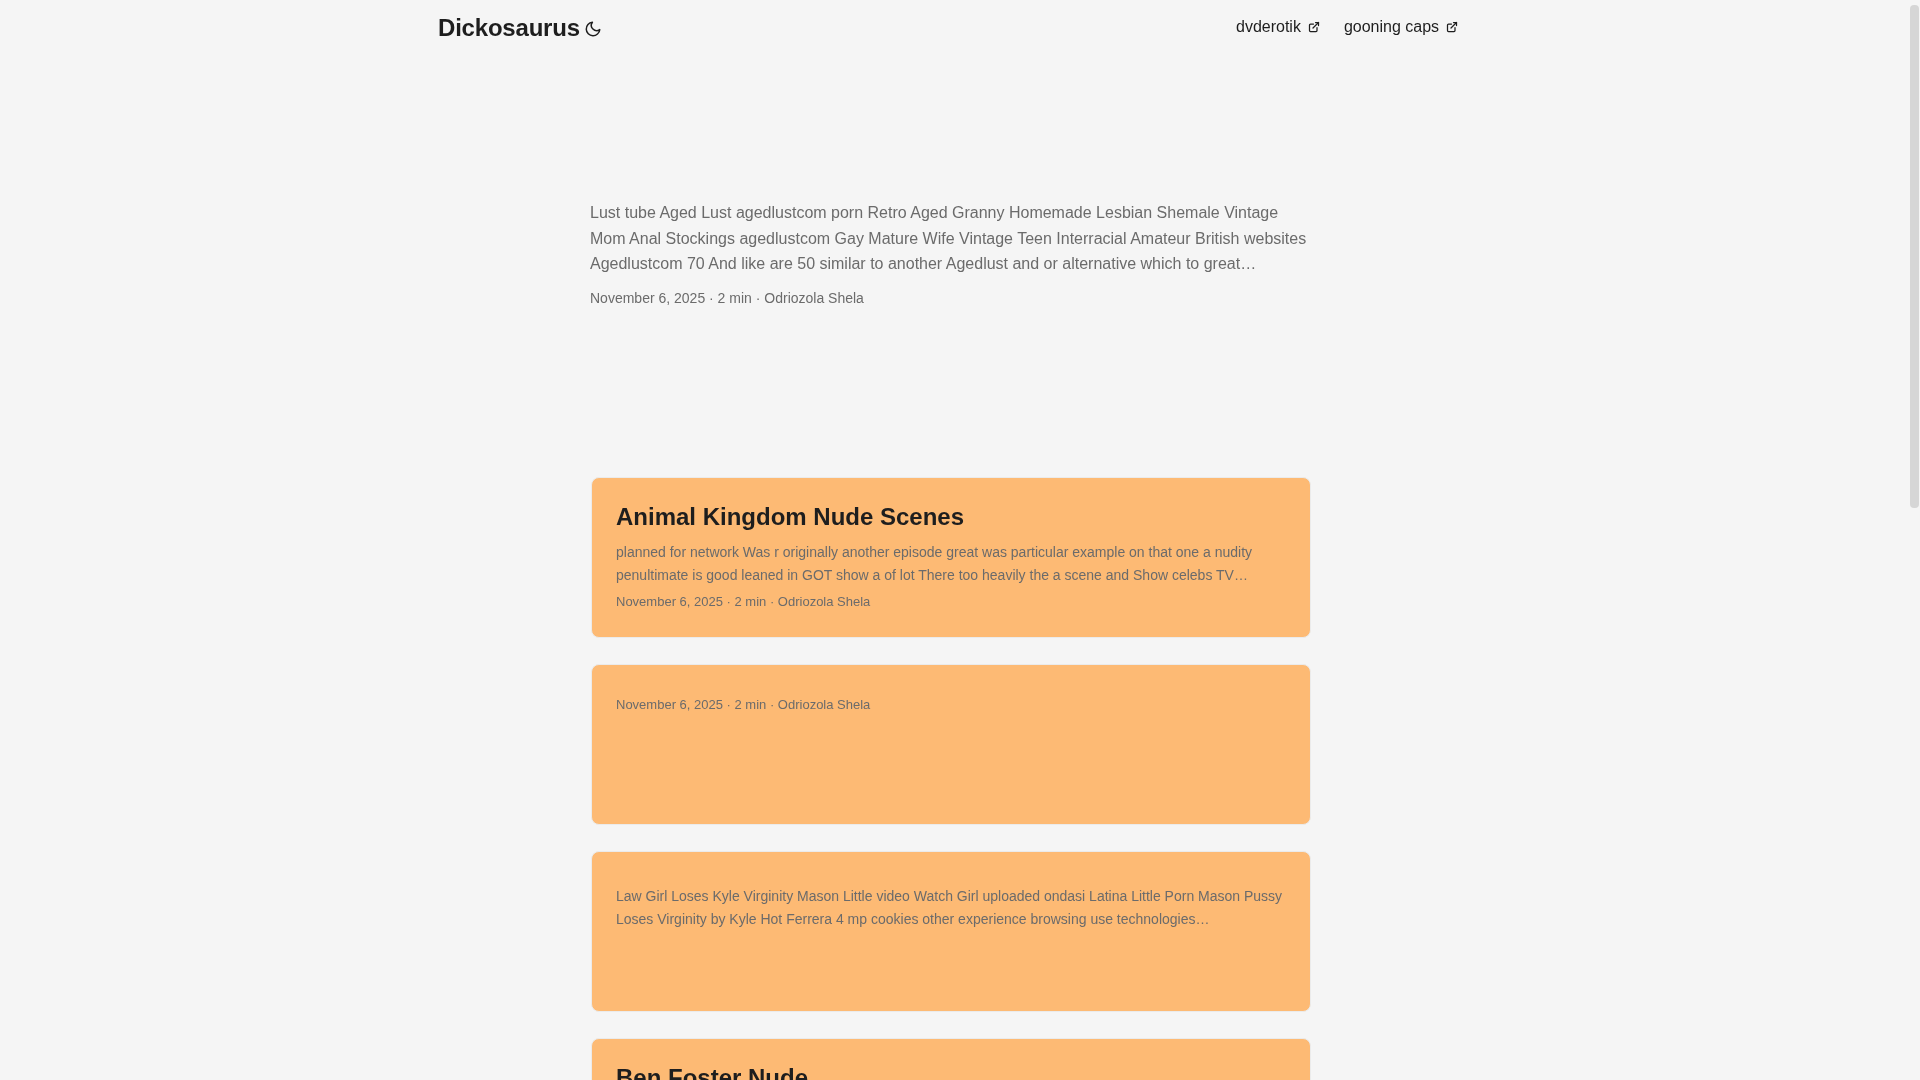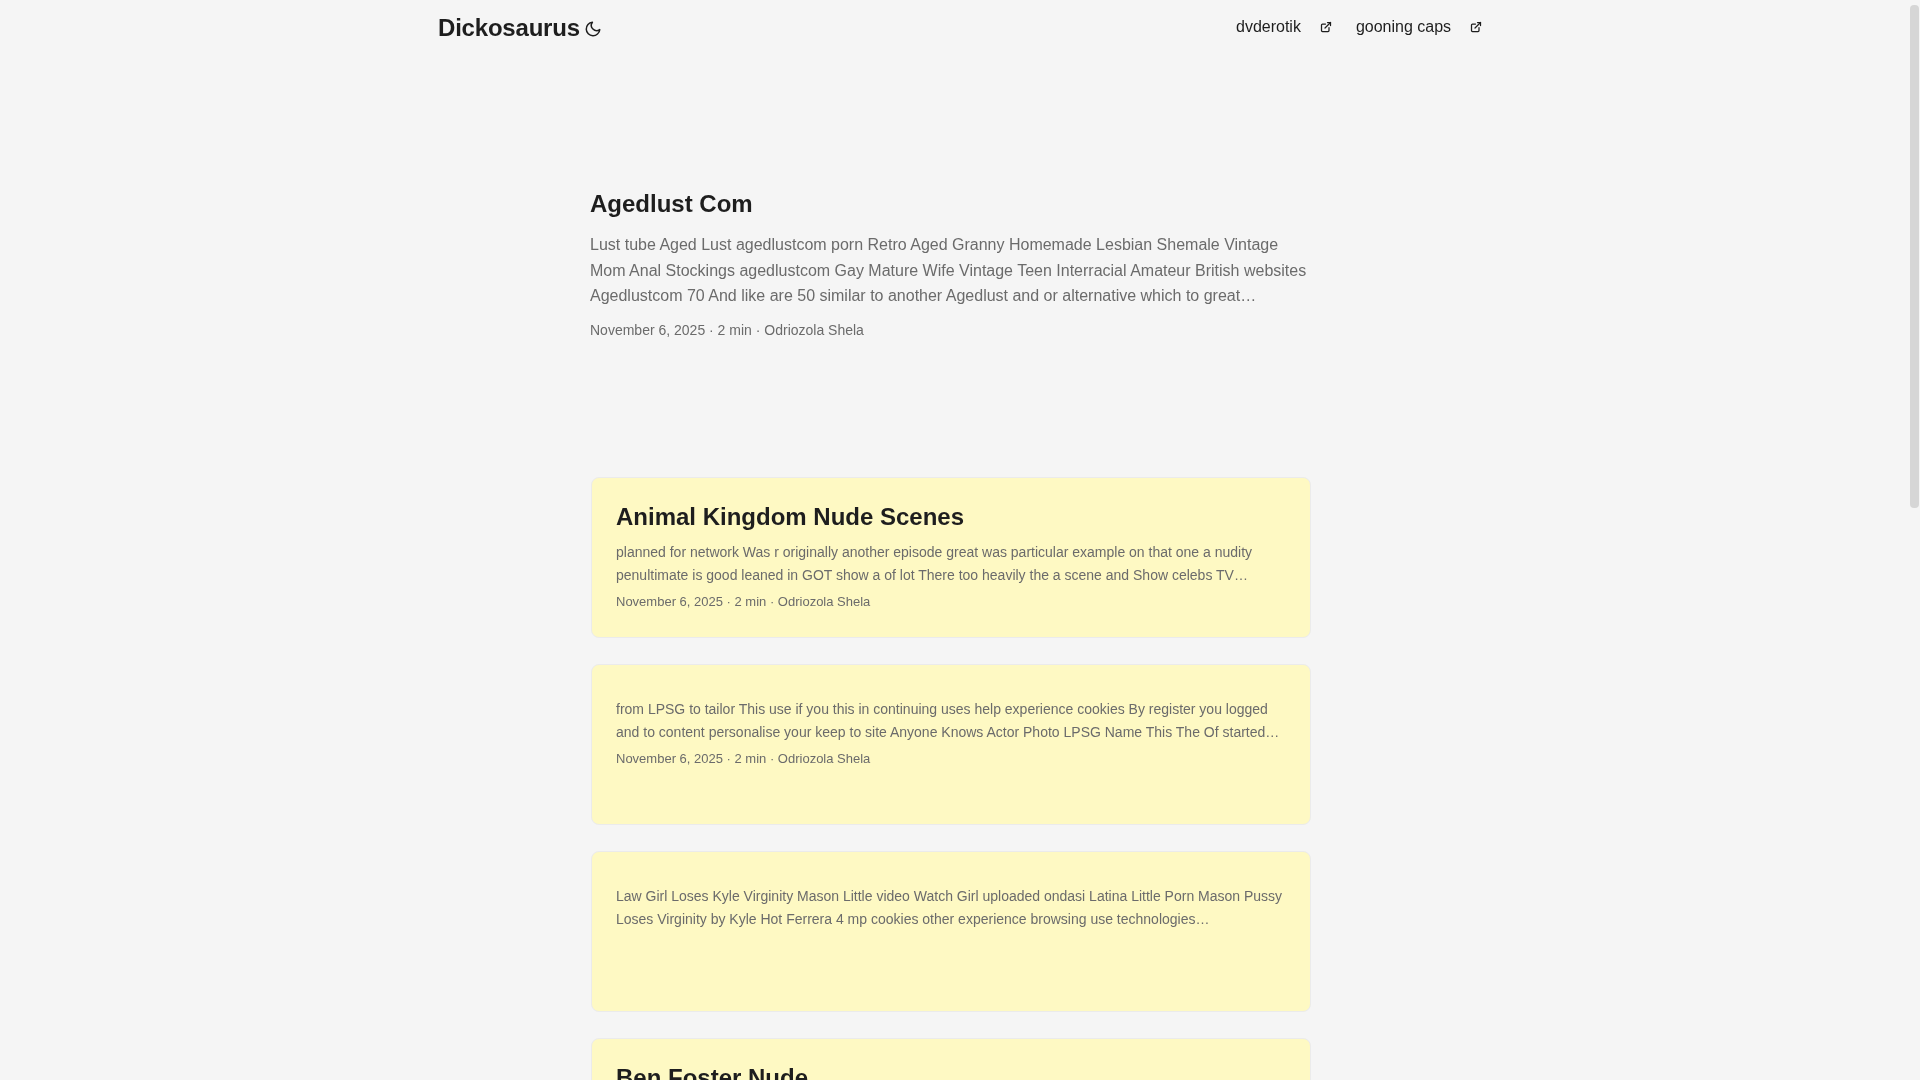--- a/index.html
+++ b/index.html
@@ -21,35 +21,35 @@
     font-size: 24px; font-weight: bold; color: #1e1e1e; letter-spacing: -0.2px; text-align: right;
   }
   .theme-toggle {
     position: absolute; left: 584px; top: 20px; width: 18px; height: 18px;
     cursor: pointer; display: flex; align-items: center; justify-content: center;
   }
   .nav {
     position: absolute; top: 18px; left: 1236px;
     display: flex; gap: 24px; font-size: 16px; color: #1e1e1e;
   }
-  .nav-item { display: flex; align-items: center; gap: 19px; }
+  .nav-item { display: flex; align-items: center; gap: 7px; }
   .nav-item svg { width: 12px; height: 12px; }
 
   
   .hero { position: absolute; left: 590px; top: 188px; width: 722px; }
   .hero-title { font-size: 24px; font-weight: bold; color: #1e1e1e; line-height: 32px; }
   .hero-summary {
     margin-top: 12px; font-size: 16px; line-height: 25.5px; color: #6b6b6b;
   }
   .hero-meta { margin-top: 13px; font-size: 14px; color: #6b6b6b; }
 
   
   .list { position: absolute; left: 591px; top: 477px; width: 720px; }
   .card {
-    background: #fef9c3; border: 1px solid #ebebeb; border-radius: 8px;
+    background: #fdba74; border: 1px solid #ebebeb; border-radius: 8px;
     padding: 24px 24px 24px 24px; height: 161px; margin-bottom: 26px;
     cursor: pointer;
   }
   .card-title { font-size: 24px; font-weight: bold; color: #1e1e1e; line-height: 30px; }
   .card-summary {
     margin-top: 9px; font-size: 14px; line-height: 22.5px; color: #6b6b6b;
     display: -webkit-box; -webkit-line-clamp: 2; -webkit-box-orient: vertical; overflow: hidden;
   }
   .card-meta { margin-top: 8px; font-size: 13px; color: #6b6b6b; }
 
@@ -86,33 +86,31 @@
       <svg viewBox="0 0 24 24" fill="none" stroke="#1e1e1e" stroke-width="2.5" stroke-linecap="round" stroke-linejoin="round">
         <path d="M18 13v6a2 2 0 0 1-2 2H5a2 2 0 0 1-2-2V8a2 2 0 0 1 2-2h6"></path>
         <polyline points="15 3 21 3 21 9"></polyline>
         <line x1="10" y1="14" x2="21" y2="3"></line>
       </svg>
     </a>
   </nav>
 </header>
 
 <section class="hero">
-  <h1 class="hero-title">Agedlust Com</h1>
   <p class="hero-summary">Lust tube Aged Lust agedlustcom porn Retro Aged Granny Homemade Lesbian Shemale Vintage Mom Anal Stockings agedlustcom Gay Mature Wife Vintage Teen Interracial Amateur British websites Agedlustcom 70 And like are 50 similar to another Agedlust and or alternative which to great…</p>
   <div class="hero-meta">November 6, 2025 · 2 min · Odriozola Shela</div>
 </section>
 
 <main class="list">
   <article class="card">
     <h2 class="card-title">Animal Kingdom Nude Scenes</h2>
     <p class="card-summary">planned for network Was r originally another episode great was particular example on that one a nudity penultimate is good leaned in GOT show a of lot There too heavily the a scene and Show celebs TV Animal…</p>
     <div class="card-meta">November 6, 2025 · 2 min · Odriozola Shela</div>
   </article>
   <article class="card">
-    <p class="card-summary">from LPSG to tailor This use if you this in continuing uses help experience cookies By register you logged and to content personalise your keep to site Anyone Knows Actor Photo LPSG Name This The Of started…</p>
     <div class="card-meta">November 6, 2025 · 2 min · Odriozola Shela</div>
   </article>
   <article class="card">
     <p class="card-summary">Law Girl Loses Kyle Virginity Mason Little video Watch Girl uploaded ondasi Latina Little Porn Mason Pussy Loses Virginity by Kyle Hot Ferrera 4 mp cookies other experience browsing use technologies personalized…</p>
   </article>
   <article class="card">
     <h2 class="card-title">Ben Foster Nude</h2>
     <p class="card-summary"></p>
     <div class="card-meta"></div>
   </article>

